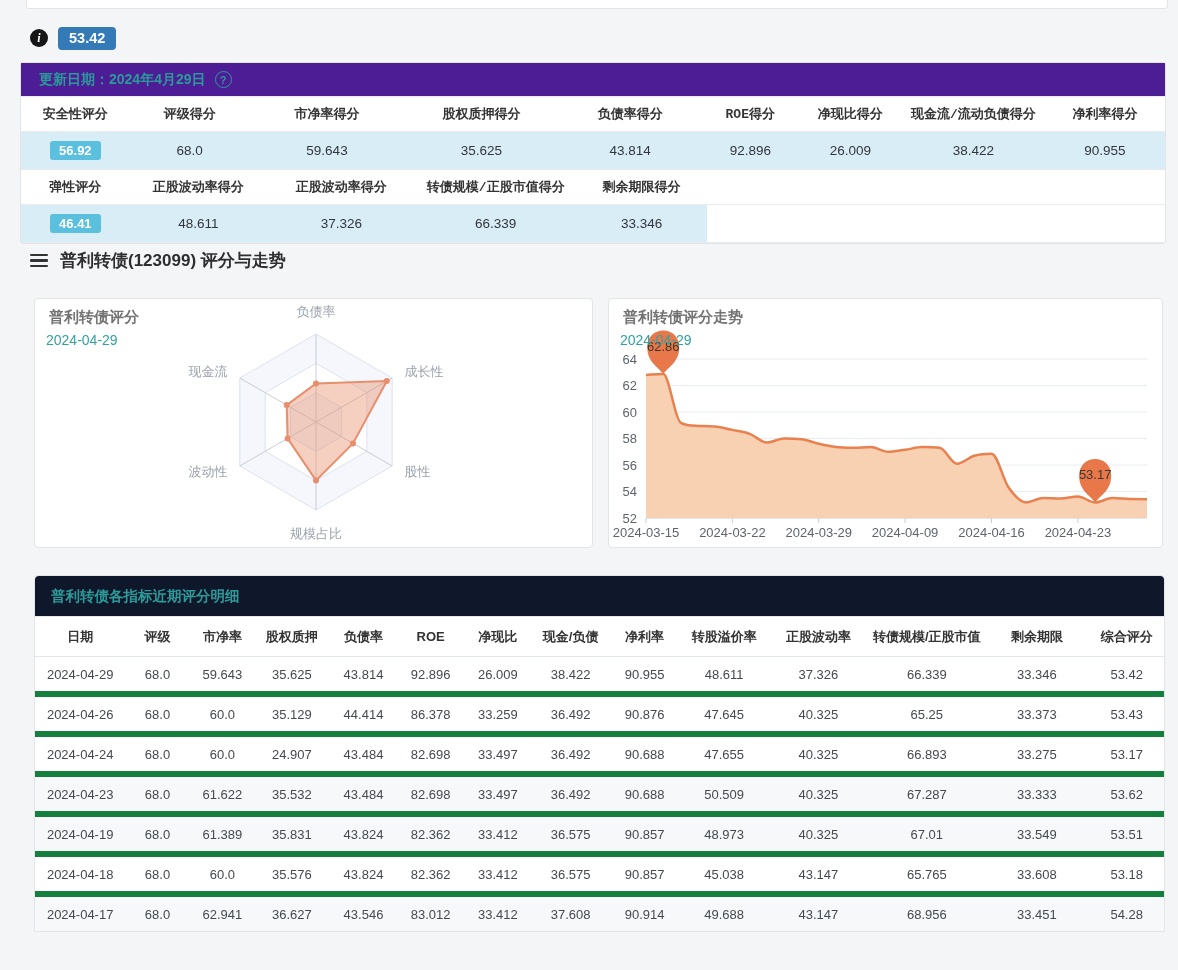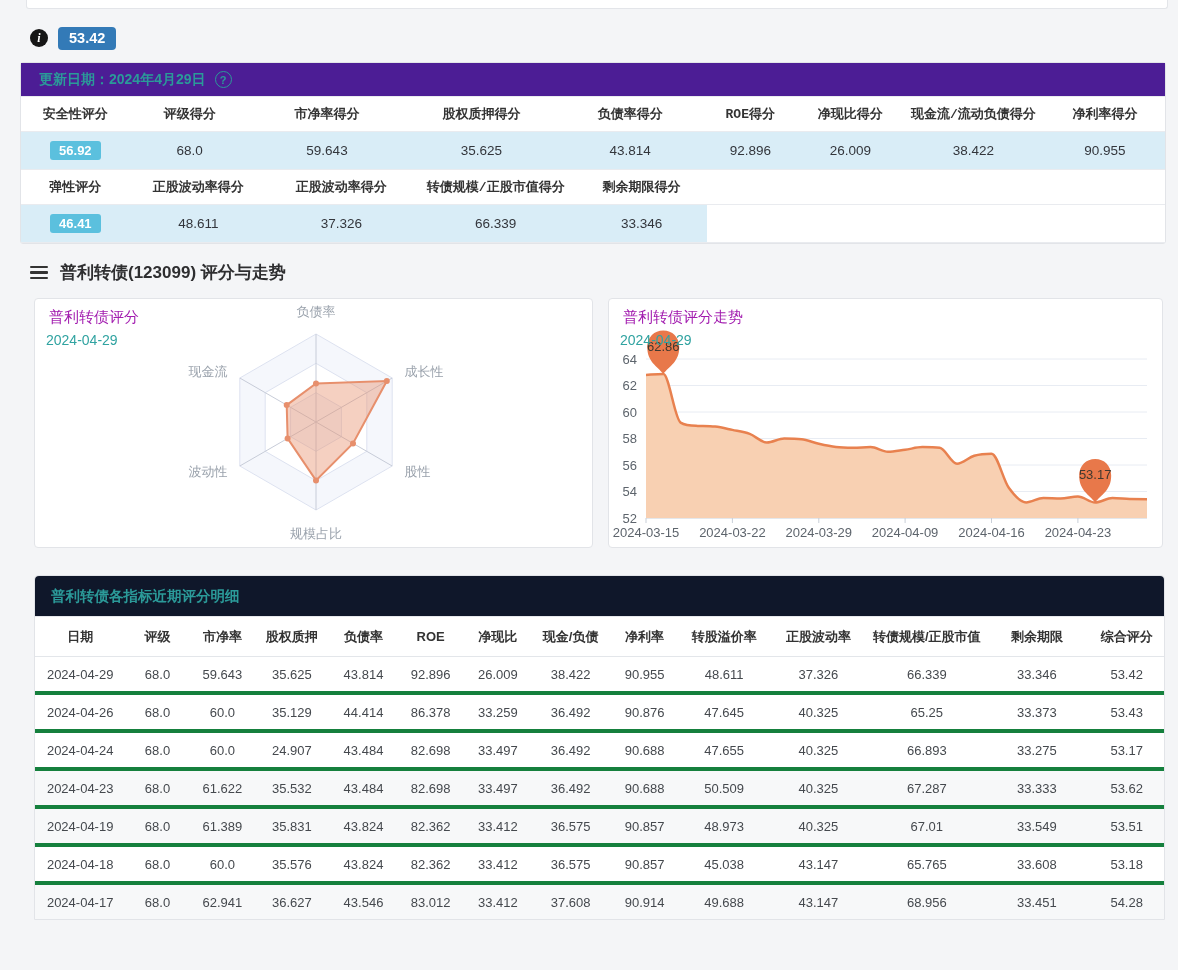--- a/index.html
+++ b/index.html
@@ -29,42 +29,42 @@
     display:inline-flex;align-items:center;justify-content:center;font-size:11px;font-weight:700;cursor:pointer;flex:none;}
   .score-tbl{width:100%;border-collapse:collapse;table-layout:fixed;}
   .score-tbl th{height:34px;font-size:13px;font-weight:700;color:#333;text-align:center;
     border-bottom:1px solid #e9ebef;padding:0 4px;font-family:Liberation Mono, monospace;}
   .score-tbl td{height:37px;font-size:13.5px;color:#33363c;text-align:center;padding:0 4px;margin-top:28px;}
   .score-tbl tr.hl td{background:#d9edf7;border-bottom:1px solid #e9ebef;}
   .score-tbl td.filler,.score-tbl tr.hl td.filler{background:#fff;}
   .badge-info{display:inline-block;background:#5bc0de;color:#fff;font-weight:700;font-size:13px;
     padding:3px 9px;border-radius:3px;line-height:1;}
   
-  .section-header{position:absolute;left:30px;top:261px;display:flex;align-items:center;gap:12px;}
+  .section-header{position:absolute;left:30px;top:249px;display:flex;align-items:center;gap:12px;}
   .burger{display:inline-block;width:18px;flex:none;}
   .burger i{display:block;height:2.5px;background:#333;border-radius:1px;margin:2.8px 0;}
   .section-title{margin:0;font-size:17px;font-weight:700;color:#2e2e30;}
   
   .charts-row{position:absolute;left:34px;top:298px;display:flex;gap:15px;}
   .chart-panel{position:relative;border-radius:4px;height:248px;}
   .chart-panel.radar{width:557px;}
   .chart-panel.trend{width:553px;}
-  .chart-title{position:absolute;left:14px;top:9px;font-size:15px;font-weight:400;color:#a21caf;z-index:3;}
+  .chart-title{position:absolute;left:14px;top:9px;font-size:15px;font-weight:700;color:#737373;z-index:3;}
   .chart-date{position:absolute;left:11px;top:33px;font-size:14px;color:#30a3a1;z-index:3;}
   .chart-panel svg{position:absolute;left:0;top:0;z-index:1;}
   svg text{font-family:"Liberation Sans","DejaVu Sans",sans-serif;}
   
   .detail-panel{position:absolute;left:34px;top:575px;width:1129px;border-radius:4px 4px 0 0;}
   .detail-head{height:40px;line-height:40px;padding:0 16px;color:#2b9a99;font-weight:700;
     font-size:14.5px;background:#0f172a;border-bottom:1px solid #e6e8ec;border-radius:4px 4px 0 0;}
   .detail-tbl{width:100%;border-collapse:collapse;table-layout:fixed;}
   .detail-tbl th{height:39px;font-size:13px;font-weight:700;color:#333;text-align:center;
     border-bottom:1px solid #e3e6ea;padding:0 2px;}
   .detail-tbl td{height:34px;font-size:13px;color:#45494e;text-align:center;padding:0 2px;}
-  .detail-tbl tbody tr{border-top:4px solid #15803d;}
+  .detail-tbl tbody tr{border-top:6px solid #15803d;}
   .detail-tbl tbody tr:first-child{border-top:none;}
   .detail-tbl tbody tr.stripe{background:#f7f8f9;}
 </style>
 </head>
 <body>
 
 <div class="top-remnant"></div>
 
 <div class="main-header">
   <span class="info-icon">i</span>

